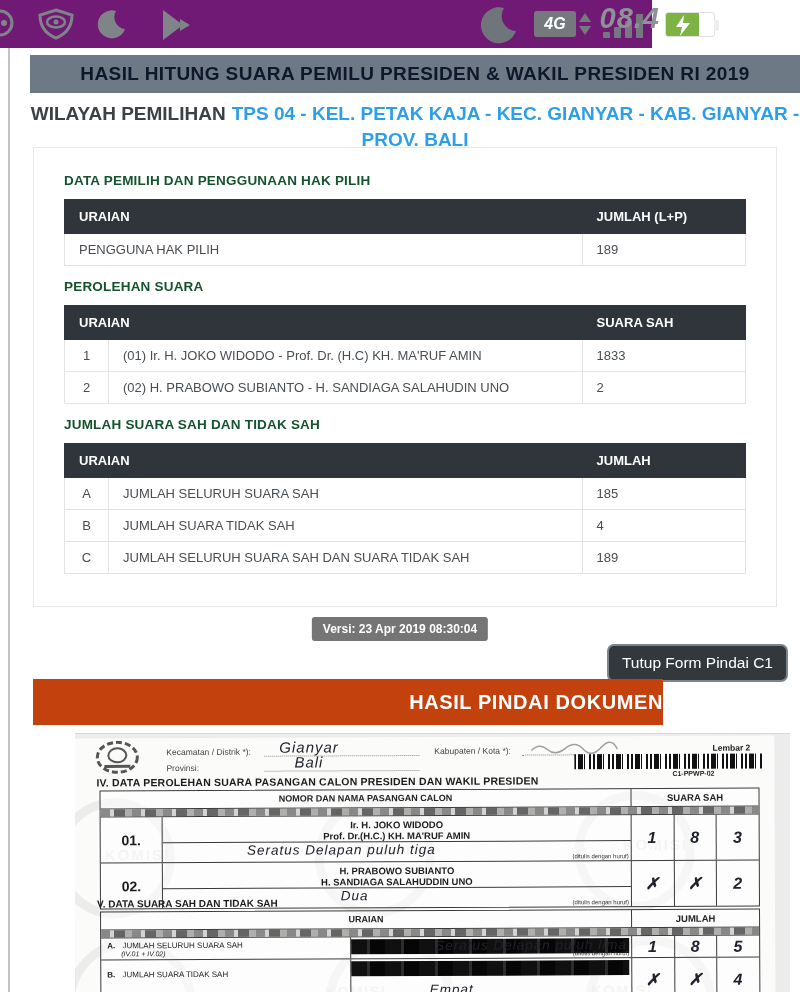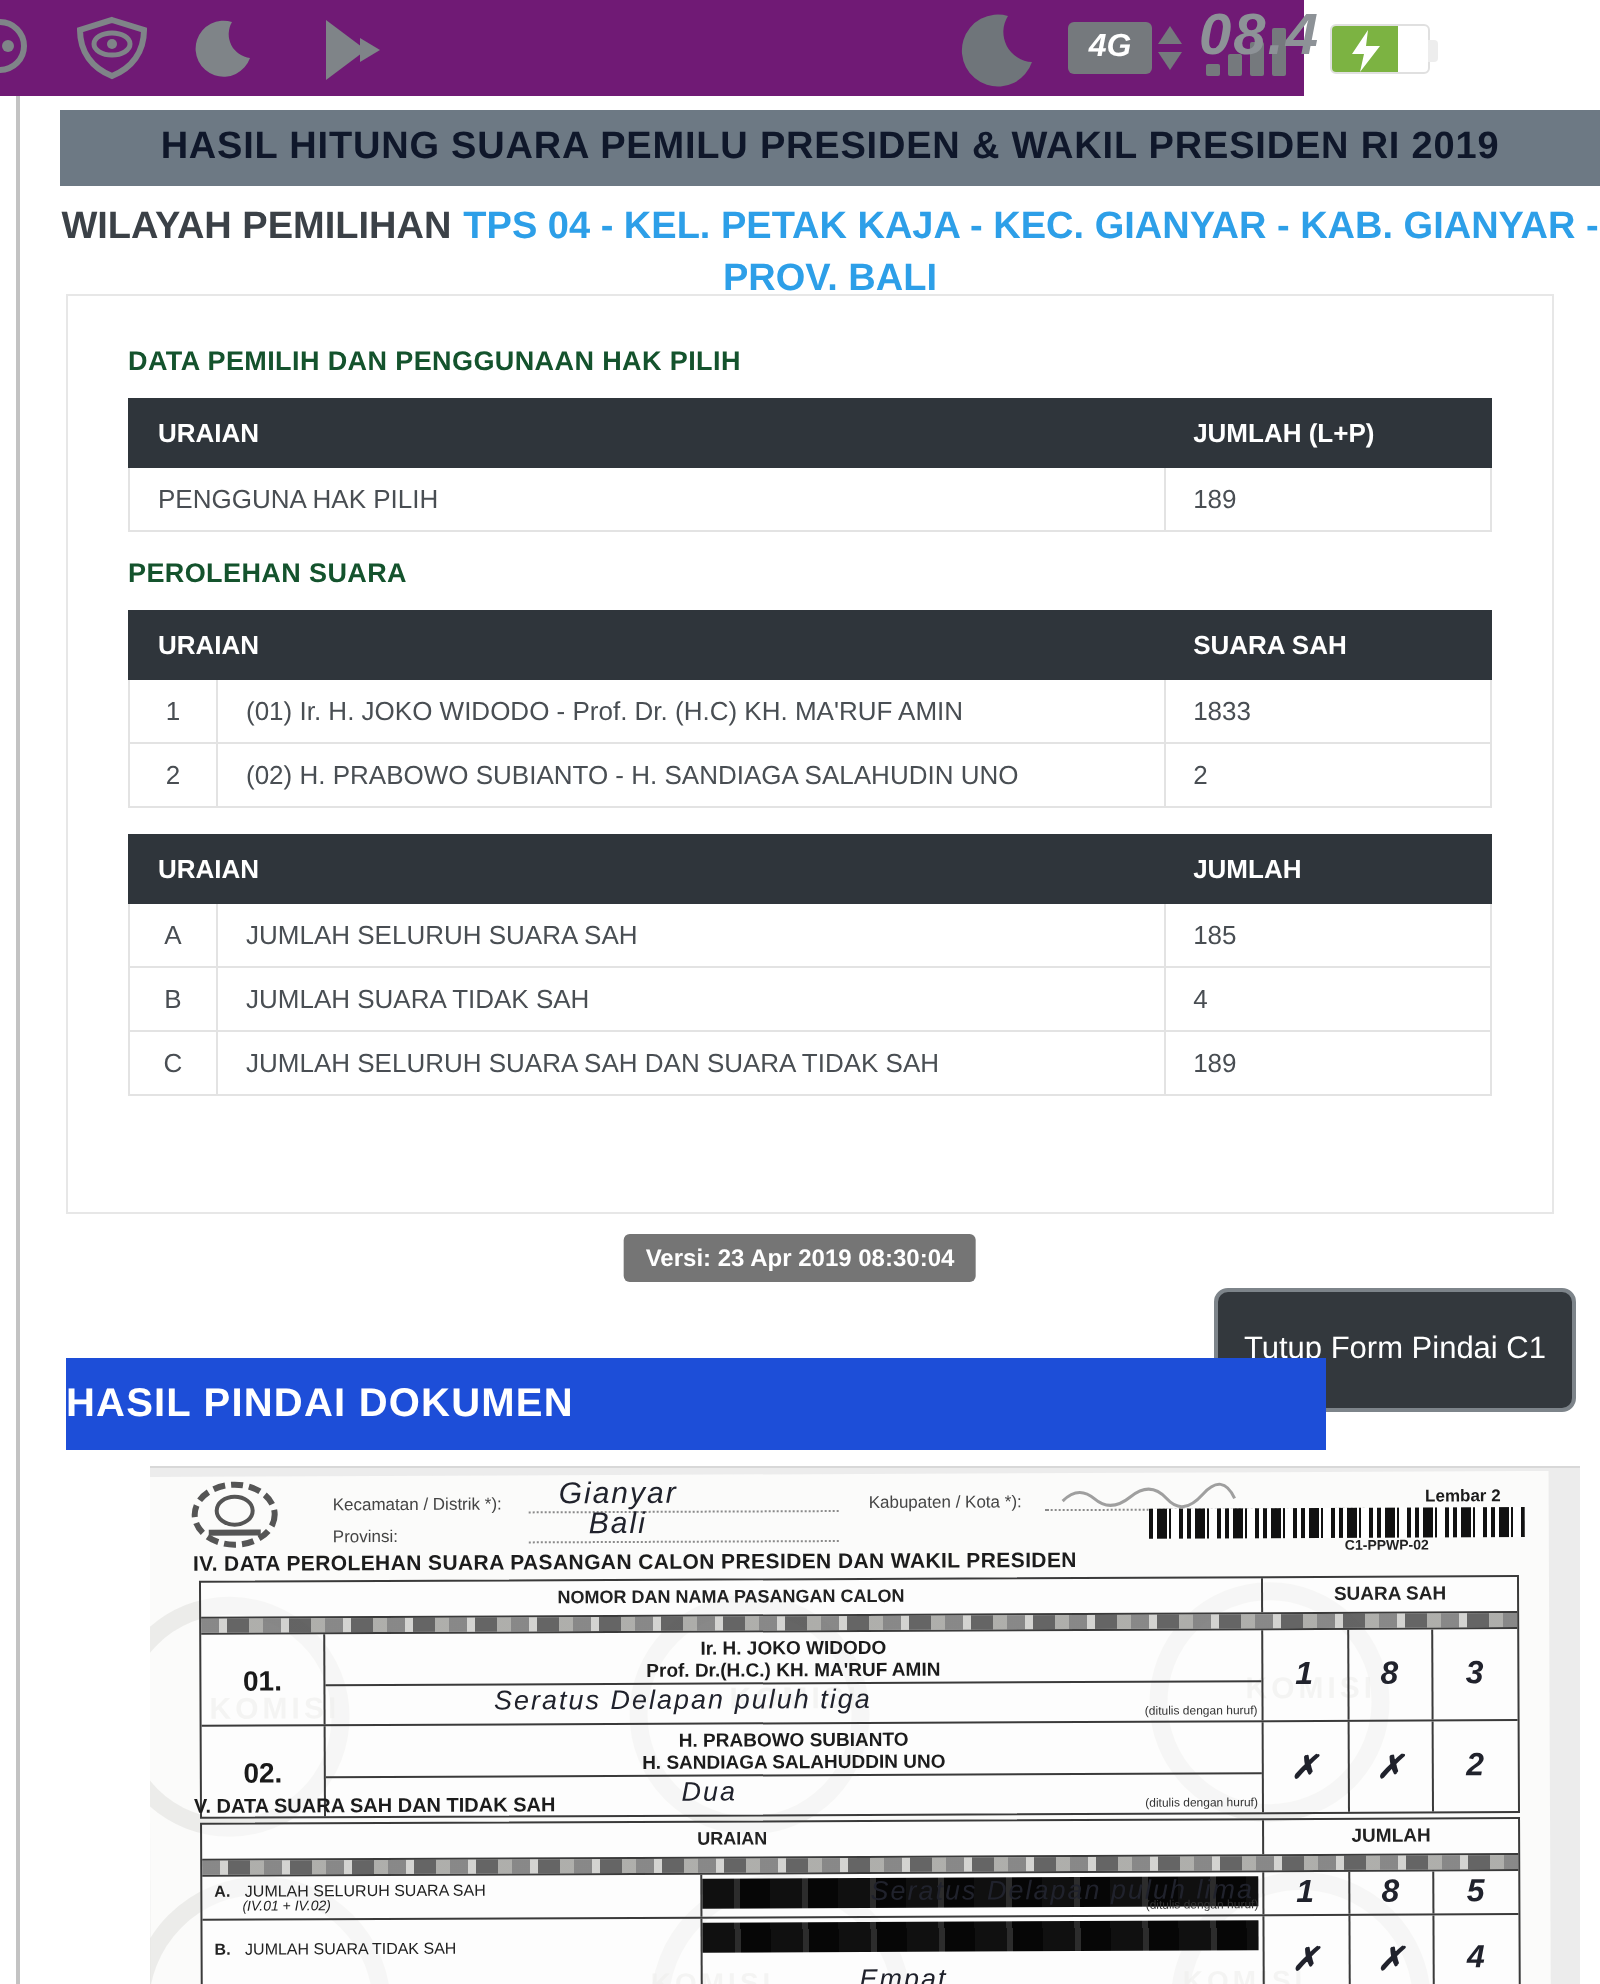--- a/index.html
+++ b/index.html
@@ -42,23 +42,23 @@
   table.res th { background: #2f353b; color: #fff; font-size: 13px; font-weight: bold; text-align: left;
     padding: 9px 14px; border: 1px solid #2f353b; }
   table.res th.vcol { border-left: 1px solid #5a6066; width: 24%; }
   table.res td { font-size: 13px; color: #494e53; padding: 8px 14px; border: 1px solid #e3e3e3; background: #fff; }
   table.res td.num { width: 44px; text-align: center; }
   
   .version-badge { position: absolute; top: 617px; left: 50%; transform: translateX(-50%);
     background: #757575; color: #fff; font-size: 12px; font-weight: bold; padding: 5px 11px; border-radius: 3px; }
   .close-btn { position: absolute; top: 644px; right: 12px; background: #33383d; color: #fff;
     border: 2px solid #7d848a; border-radius: 7px; font-size: 15.5px; font-family: "Liberation Sans", sans-serif;
-    padding: 20px 13px; cursor: pointer; }
-  .scan-header { position: absolute; top: 679px; left: 33px; width: 630px; height: 46px; background: #1d4ed8;
-    color: #fff; font-weight: bold; font-size: 20px; letter-spacing: .6px; text-align: left; line-height: 46px; }
+    padding: 8px 13px; cursor: pointer; }
+  .scan-header { position: absolute; top: 679px; left: 33px; width: 630px; height: 46px; background: #c2410c;
+    color: #fff; font-weight: bold; font-size: 20px; letter-spacing: .6px; text-align: right; line-height: 46px; }
   
   .scan-wrap { position: absolute; top: 733px; left: 75px; width: 715px; height: 259px;
     background: #ececec; overflow: hidden; border-top: 1px solid #d8d8d8; }
   .paper { position: absolute; top: 3px; left: 0; width: 700px; height: 340px; background: #fbfbfa;
     transform: rotate(-0.25deg); font-family: "Liberation Sans", sans-serif; color: #222; }
   .wm { position: absolute; color: #d7d7d3; font-weight: bold; opacity: .55; letter-spacing: 2px; pointer-events: none; }
   .wm-ring { position: absolute; border: 9px solid #e3e3df; border-radius: 50%; opacity: .6; pointer-events: none; }
   .tinylab { font-size: 8.5px; color: #444; }
   .dotline { border-bottom: 1.5px dotted #8a8a8a; position: absolute; }
   .hand { font-style: italic; color: #20222c; letter-spacing: 1px; }
@@ -185,20 +185,21 @@
         <td>1833</td>
       </tr>
       <tr>
         <td class="num">2</td>
         <td>(02) H. PRABOWO SUBIANTO - H. SANDIAGA SALAHUDIN UNO</td>
         <td>2</td>
       </tr>
     </tbody>
   </table>
 
+  <div class="sec-title">JUMLAH SUARA SAH DAN TIDAK SAH</div>
   <table class="res">
     <thead>
         <tr>
       <th colspan="2">URAIAN</th>
       <th class="vcol">JUMLAH</th>
     </tr>
       </thead>
     <tbody>
       <tr>
         <td class="num">A</td>

